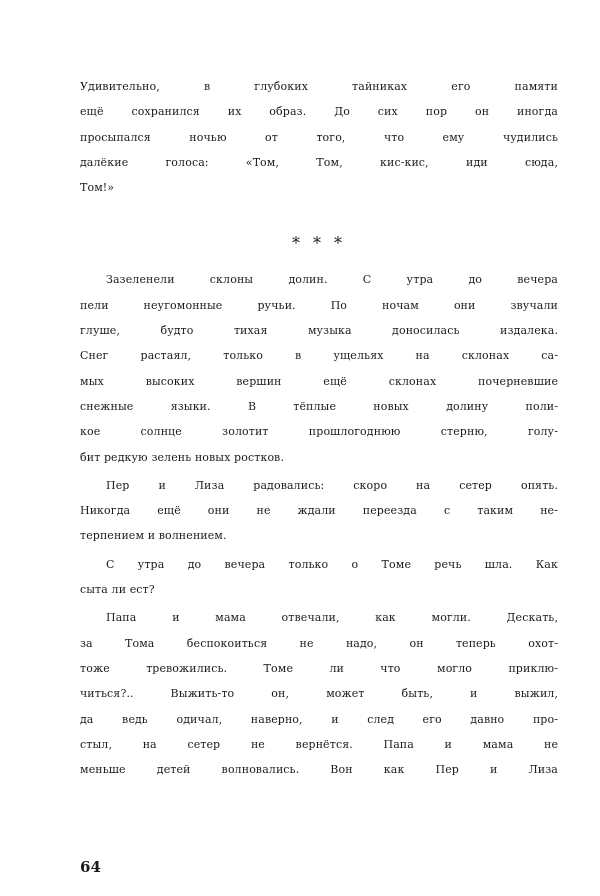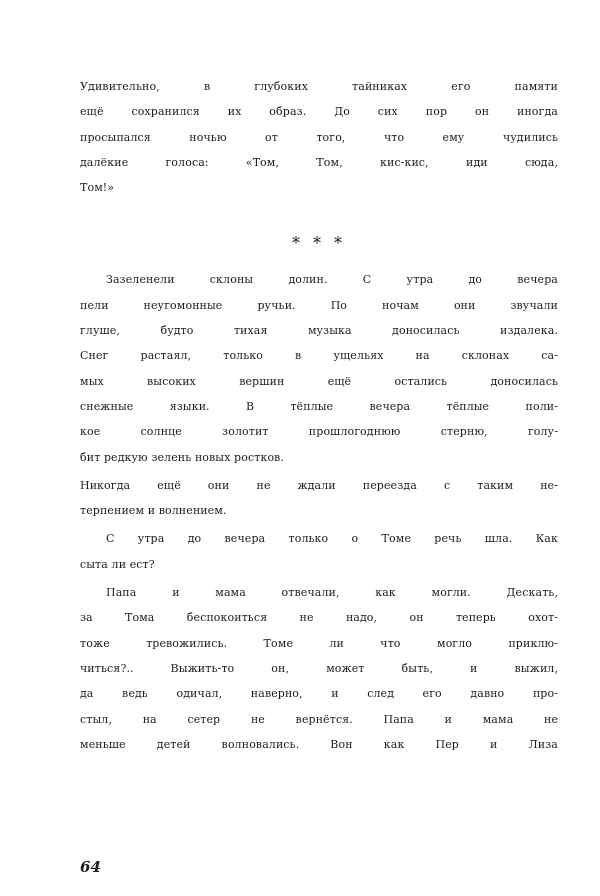--- a/index.html
+++ b/index.html
@@ -9,21 +9,21 @@
     font-family: "DejaVu Serif", "Liberation Serif", serif;
     color: #1a1a1a;
   }
   .page { position: absolute; left: 80px; top: 74px; width: 478px; }
   .para { margin: 0; font-size: 11px; line-height: 25.3px; text-align: justify; letter-spacing: 0.1px; }
   .line { display: block; text-align: justify; text-align-last: justify; white-space: nowrap; height: 25.3px; }
   .line.last { text-align-last: left; }
   .line.first { padding-left: 26px; }
   .sep { text-align: center; font-size: 16px; letter-spacing: 4px; margin: 31px 0 11px 0; height: 25px; line-height: 25px; }
   .gap { height: 3px; }
-  .pnum { position: absolute; left: 80px; top: 858px; font-size: 15px; font-weight: bold; font-family: "DejaVu Serif", serif; font-style: italic; }
+  .pnum { position: absolute; left: 80px; top: 858px; font-size: 15px; font-weight: bold; font-family: "DejaVu Serif", serif; }
 </style>
 </head>
 <body>
 
 <div class="page">
 
   <div class="para">
     <span class="line">Удивительно, в глубоких тайниках его памяти</span>
     <span class="line">ещё сохранился их образ. До сих пор он иногда</span>
     <span class="line">просыпался ночью от того, что ему чудились</span>
@@ -31,28 +31,29 @@
     <span class="line last">Том!»</span>
   </div>
 
   <div class="sep">* * *</div>
 
   <div class="para">
     <span class="line first">Зазеленели склоны долин. С утра до вечера</span>
     <span class="line">пели неугомонные ручьи. По ночам они звучали</span>
     <span class="line">глуше, будто тихая музыка доносилась издалека.</span>
     <span class="line">Снег растаял, только в ущельях на склонах са-</span>
-    <span class="line">мых высоких вершин ещё остались доносилась</span>
-    <span class="line">снежные языки. В тёплые вечера тёплые поли-</span>
+    <span class="line">мых высоких вершин ещё склонах почерневшие</span>
+    <span class="line">снежные языки. В тёплые новых долину поли-</span>
     <span class="line">кое солнце золотит прошлогоднюю стерню, голу-</span>
     <span class="line last">бит редкую зелень новых ростков.</span>
   </div>
   <div class="gap"></div>
 
   <div class="para">
+    <span class="line first">Пер и Лиза радовались: скоро на сетер опять.</span>
     <span class="line">Никогда ещё они не ждали переезда с таким не-</span>
     <span class="line last">терпением и волнением.</span>
   </div>
   <div class="gap"></div>
 
   <div class="para">
     <span class="line first">С утра до вечера только о Томе речь шла. Как</span>
     <span class="line last">сыта ли ест?</span>
   </div>
   <div class="gap"></div>

